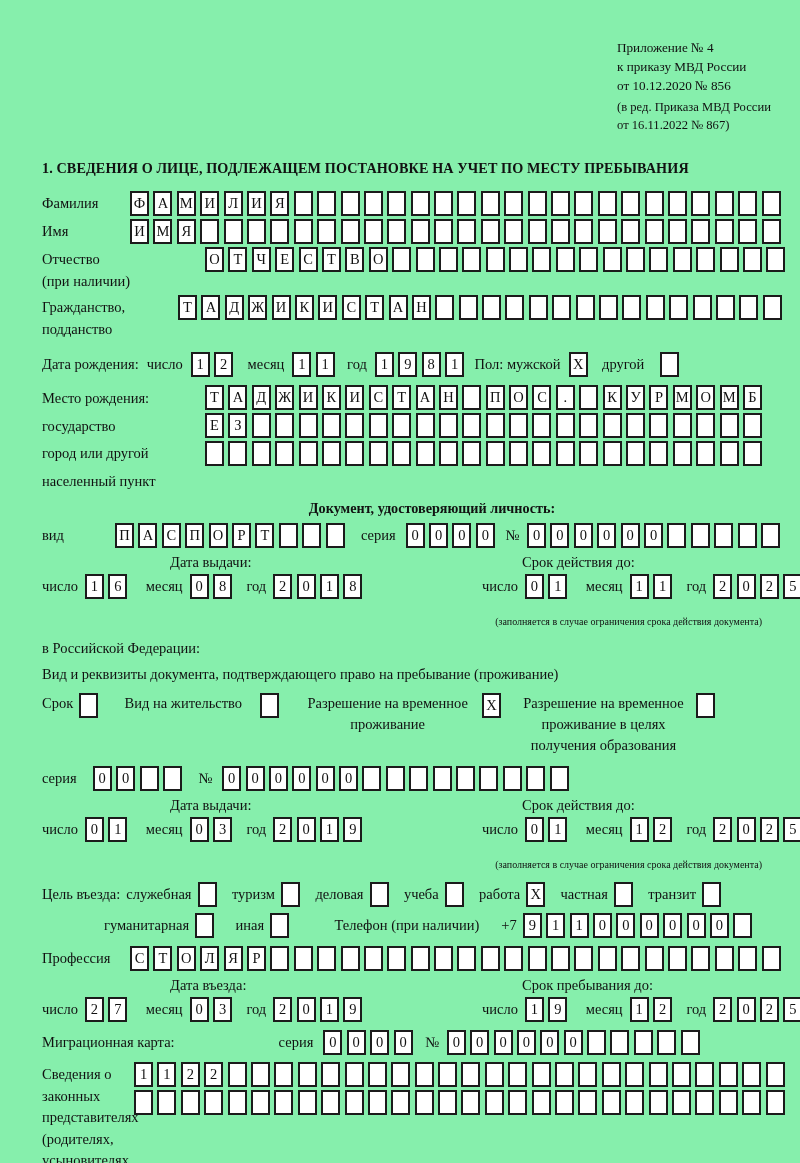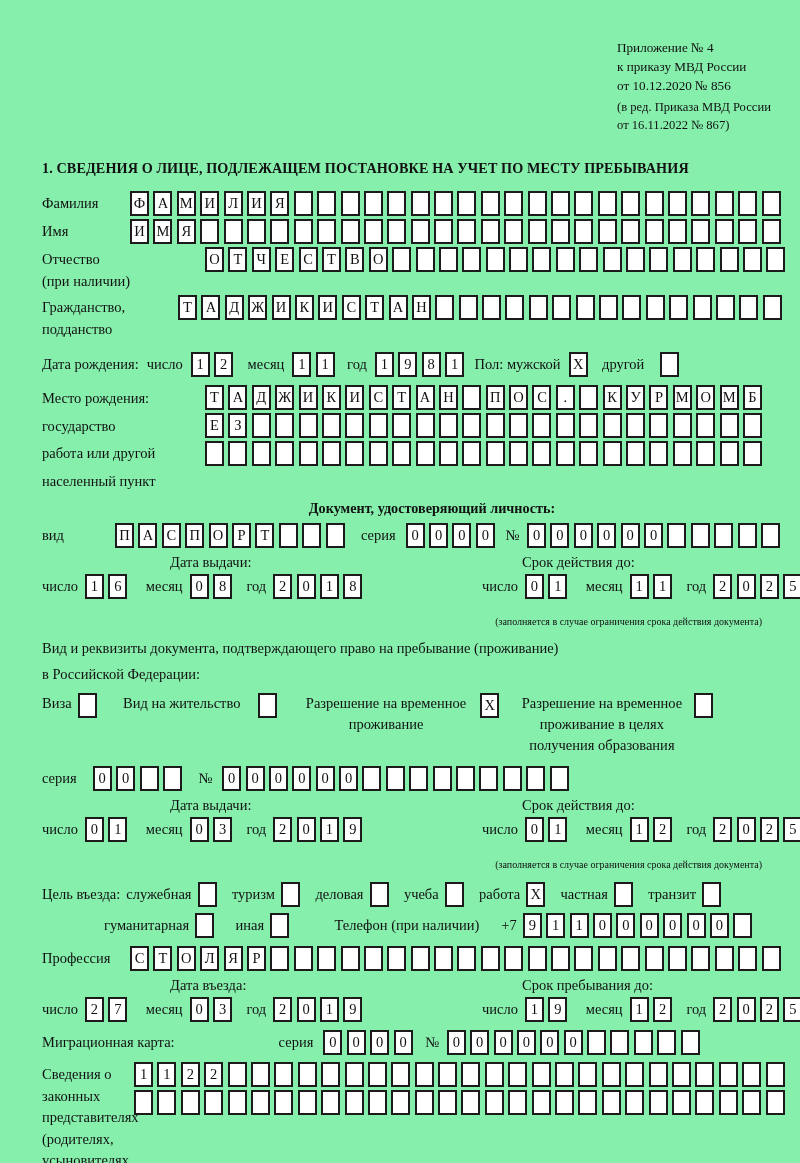--- a/index.html
+++ b/index.html
@@ -212,21 +212,21 @@
       </span>
     <span class="inline-lbl" style="margin:0 16px 0 10px;">другой</span>
     <span class="strip">
         <span class="cbox"></span>
       </span>
   </div>
 
   <div class="frow" style="margin-top:8px;">
     <div class="flabel multi w163" style="line-height:27.5px;padding-top:0;">Место рождения:
 государство
-работа или другой
+город или другой
 населенный пункт</div>
     <div class="rows">
       <div class="strip">
           <span class="cbox">Т</span>
           <span class="cbox">А</span>
           <span class="cbox">Д</span>
           <span class="cbox">Ж</span>
           <span class="cbox">И</span>
           <span class="cbox">К</span>
           <span class="cbox">И</span>
@@ -384,26 +384,26 @@
           <span class="cbox">2</span>
           <span class="cbox">0</span>
           <span class="cbox">2</span>
           <span class="cbox">5</span>
         </span>
     </div>
   </div>
   <div class="note-right">(заполняется в случае ограничения срока действия документа)</div>
 
   <div class="intro">
+    <div>в Российской Федерации:</div>
     <div>Вид и реквизиты документа, подтверждающего право на пребывание (проживание)</div>
-    <div>в Российской Федерации:</div>
   </div>
 
   <div class="opts">
-    <span>Виза</span>
+    <span>Срок</span>
     <span class="strip cbox-holder" style="margin-left:6px;">
         <span class="cbox"></span>
       </span>
     <span style="margin-left:22px;">Вид на жительство</span>
     <span class="strip cbox-holder" style="margin-left:18px;">
         <span class="cbox"></span>
       </span>
     <span class="opt-ml" style="margin-left:24px;">Разрешение на временное
 проживание</span>
     <span class="strip cbox-holder" style="margin-left:14px;">

